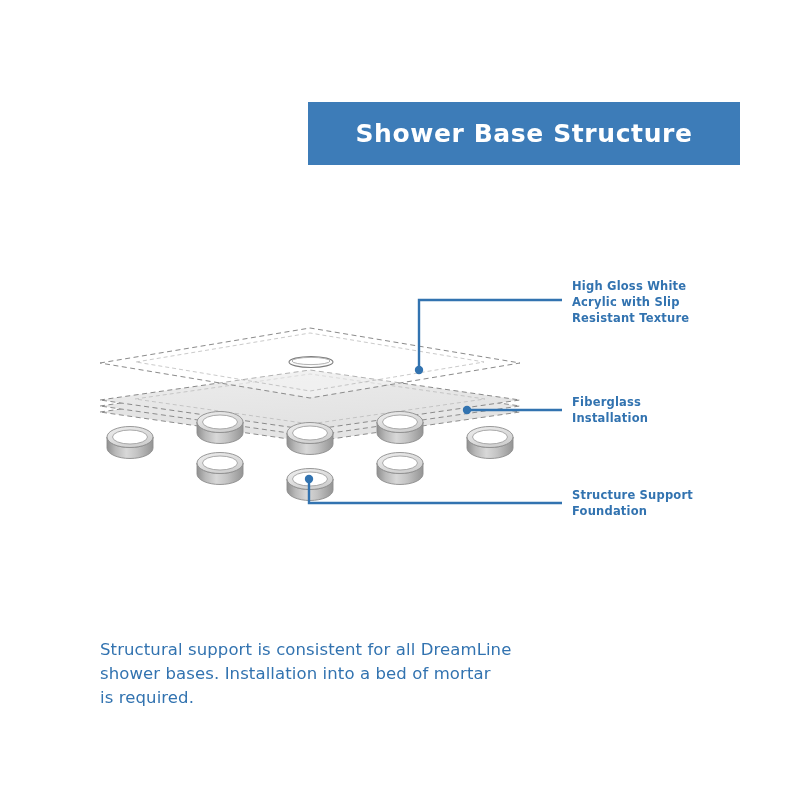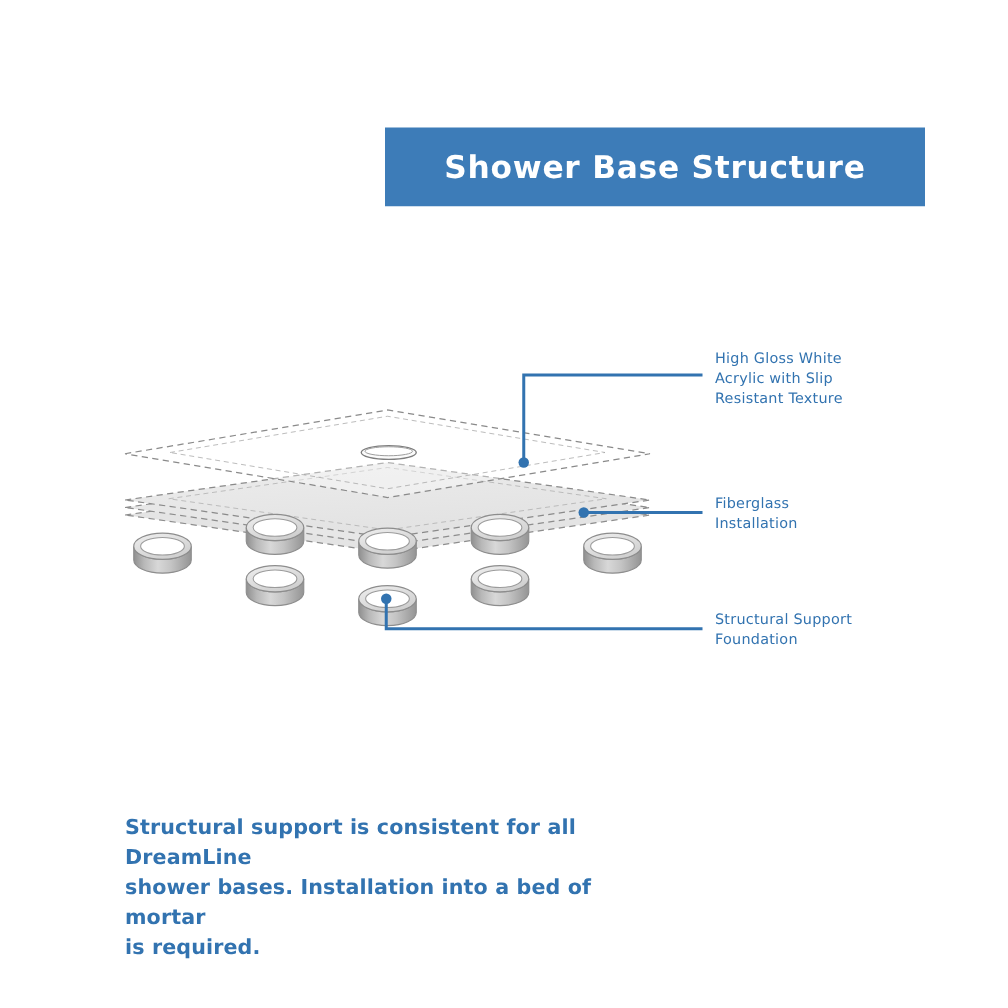--- a/index.html
+++ b/index.html
@@ -52,42 +52,41 @@
     width: 806px;
     height: 806px;
     pointer-events: none;
   }
 
   
   .callout-label {
     position: absolute;
     color: #3273b0;
     font-size: 11.5px;
-    font-weight: normal;
+    font-weight: bold;
     line-height: 16px;
     letter-spacing: 0.2px;
     white-space: pre;
   }
   #callout-acrylic   { left: 572px; top: 278px; }
   #callout-fiberglass{ left: 572px; top: 394px; }
   #callout-support   { left: 572px; top: 487px; }
 
   
   .footer-caption {
     position: absolute;
     left: 100px;
     top: 638px;
     width: 430px;
     color: #3273b0;
     font-size: 16.5px;
-    font-weight: bold;
+    font-weight: normal;
     line-height: 24px;
     letter-spacing: 0.1px;
     white-space: pre-line;
-    margin-top: 12px;
   }
 </style>
 </head>
 <body>
 
 <div id="page">
 
   <div class="title-banner">
     <span class="title-text">Shower Base Structure</span>
   </div>
@@ -198,20 +197,20 @@
     </g>
   </svg>
 
   <div class="callout-label" id="callout-acrylic">High Gloss White
 Acrylic with Slip
 Resistant Texture</div>
 
   <div class="callout-label" id="callout-fiberglass">Fiberglass
 Installation</div>
 
-  <div class="callout-label" id="callout-support">Structural Support
+  <div class="callout-label" id="callout-support">Structure Support
 Foundation</div>
 
   <div class="footer-caption">Structural support is consistent for all DreamLine
 shower bases. Installation into a bed of mortar
 is required.</div>
 
 </div>
 
 </body></html>

